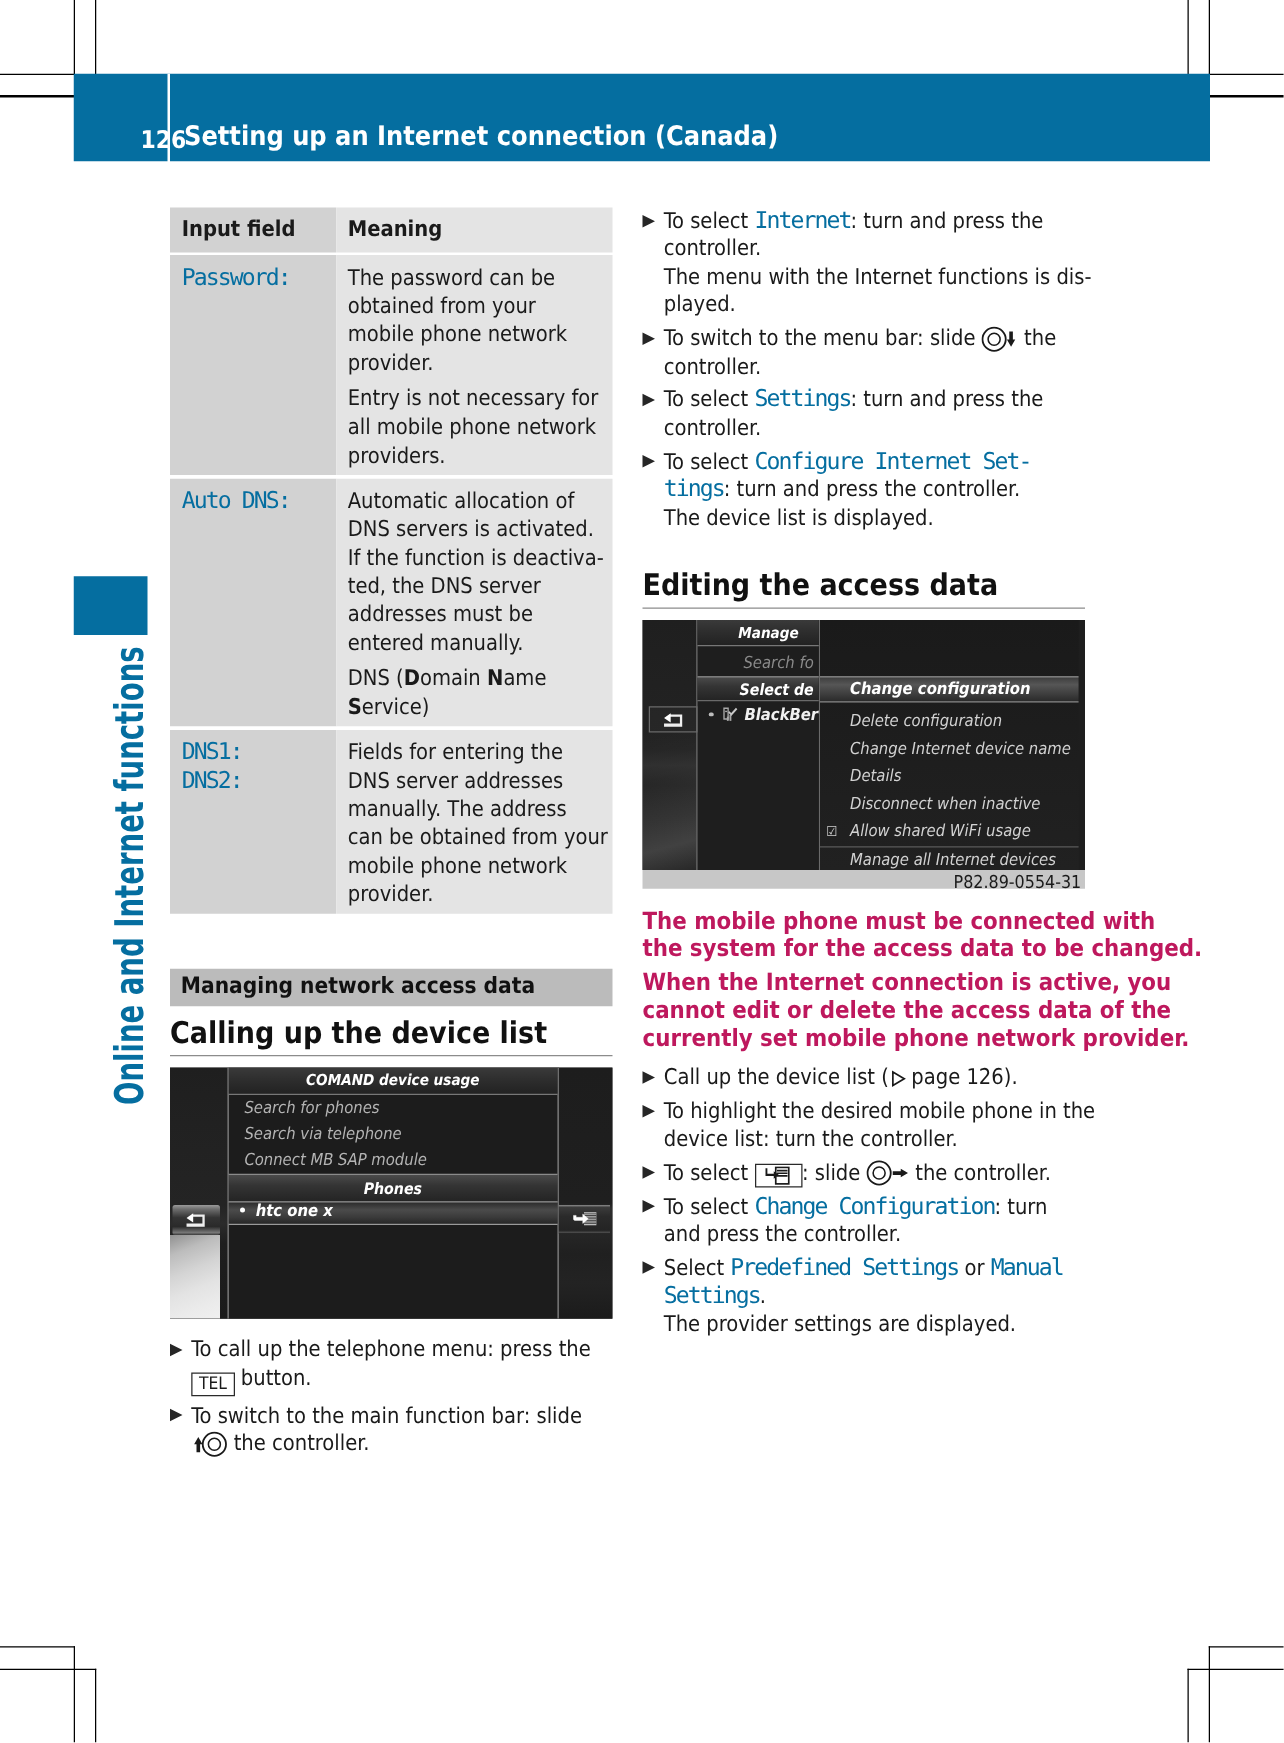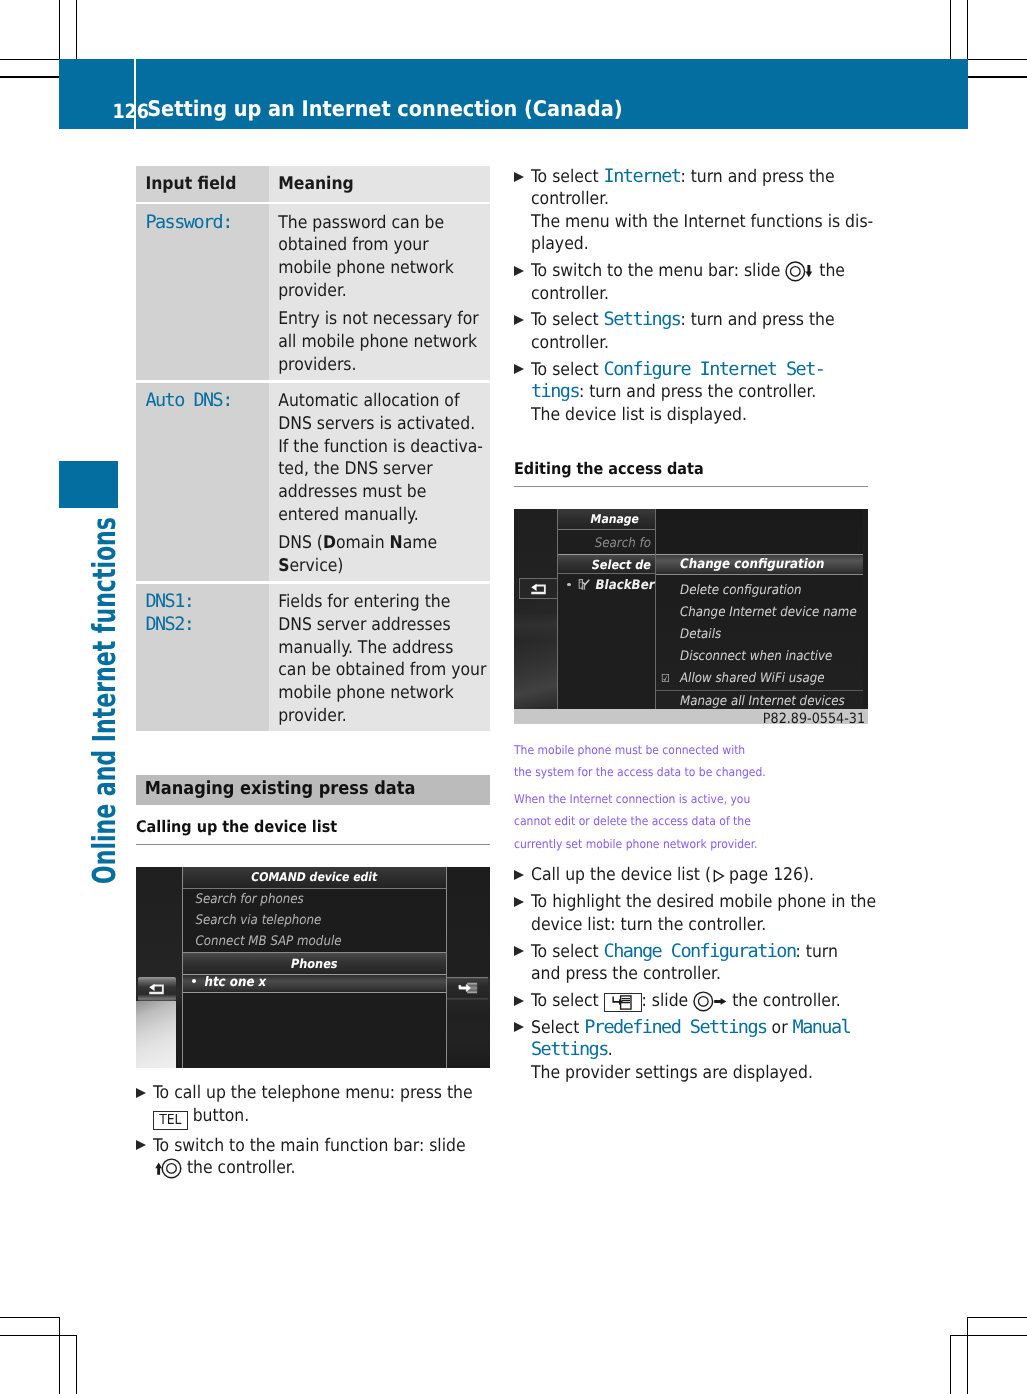--- a/index.html
+++ b/index.html
@@ -37,37 +37,37 @@
   
   .step{position:relative;padding-left:17px;font-size:17.4px;line-height:22.4px;
         color:#1a1a1a;margin-top:4.5px;white-space:pre;width:400px;}
   .step > span{white-space:pre;}
   .step:first-child{margin-top:0;}
   .step .tri{position:absolute;left:0;top:5.6px;width:0;height:0;
        border-left:10.4px solid #262626;border-top:5.8px solid transparent;
        border-bottom:5.8px solid transparent;}
 
   
-  .para{font-size:12px;line-height:22.4px;color:#8b5cf6;margin-top:4.7px;white-space:pre;}
+  .para{font-size:19px;line-height:22.4px;color:#be185d;margin-top:4.7px;white-space:pre;font-weight:bold;}
 
   
   #tbl{position:relative;width:354px;}
   .trow{display:flex;margin-bottom:2.7px;border-radius:15px;}
   .tc1{width:132.8px;background:#d2d2d2;padding:7.1px 0 3.4px 9.4px;box-sizing:border-box;}
   .tc2{width:221.2px;background:#e4e4e4;padding:7.1px 0 3.4px 9.4px;box-sizing:border-box;}
   .tc2 .tcell-t{white-space:pre;}
   .hdr .tc1,.hdr .tc2{padding-top:6.5px;padding-bottom:6.5px;}
   .tcell-t{font-size:17.4px;line-height:22.8px;color:#1a1a1a;}
   .tcell-t.mono{font-size:18.5px;letter-spacing:-1.54px;line-height:22.8px;color:#056ea0;}
 
   
   .h2{background:#bbbbbb;font-weight:bold;font-size:18px;line-height:21px;color:#111;
       padding:3.3px 0 5.7px 8.7px;margin-top:43.8px;}
-  .h3{font-weight:bold;font-size:16px;line-height:21px;color:#111;padding:11px 0 6.5px 0;
-      border-bottom:1.5px solid #8c8c8c;margin-bottom:22px;}
+  .h3{font-weight:bold;font-size:24px;line-height:21px;color:#111;padding:11px 0 6.5px 0;
+      border-bottom:1.5px solid #8c8c8c;margin-bottom:9px;}
 
   
   .shot{position:relative;}
   .shotcap{background:#c7c7c7;color:#1a1a1a;font-size:14.2px;line-height:20.6px;
            text-align:right;padding:0 3px 0 0;height:15px;box-sizing:border-box;}
 
   
   #shot1{position:relative;width:354px;height:201px;background:#232323;overflow:hidden;
          font-family:"DejaVu Sans Condensed","DejaVu Sans",sans-serif;}
   #shot1 .sidebarL{position:absolute;left:0;top:0;width:45.5px;height:100%;
@@ -241,30 +241,30 @@
         <div class="tcell-t">Fields for entering the
 DNS server addresses
 manually. The address
 can be obtained from your
 mobile phone network
 provider.</div>
       </div>
     </div>
   </div>
 
-  <div class="h2">Managing existing press data</div>
+  <div class="h2">Managing network access data</div>
   <div class="h3">Calling up the device list</div>
 
   <div class="shot">
     <div class="shotimg" id="shot1">
       <div class="sidebarL"></div>
       <div class="sidebarR"></div>
       <div class="glow"></div>
       <div class="centerpanel">
-        <div class="titlebar">COMAND device edit</div>
+        <div class="titlebar">COMAND device usage</div>
         <div class="mitem">Search for phones</div>
         <div class="mitem">Search via telephone</div>
         <div class="mitem">Connect MB SAP module</div>
         <div class="grouphdr">Phones</div>
         <div class="selrow"><span class="dot"></span><span>htc one x</span></div>
       </div>
       <div class="backbtn">
         <svg width="17" height="12" viewBox="0 0 14.6 10.4">
             <path d="M5.0 1.4 H13.6 V9.8 H1.0 V7.6 H12.0 V3.0 H5.0 Z" fill="#efefef"></path>
             <path d="M5.6 0.6 L5.6 6.9 L1.0 3.75 Z" fill="#fff"></path>
@@ -356,30 +356,30 @@
 currently set mobile phone network provider.</div>
 
   <div id="stepsR" style="margin-top:9.2px">
     <div class="step"><span class="tri"></span><span>Call up the device list (</span><span class="ic refarrow"><svg width="16" height="16" viewBox="0 0 16 16">
             <path d="M3.3 2.6 L12.4 8 L3.3 13.4 Z" fill="none" stroke="#1a1a1a" stroke-width="1.35" stroke-linejoin="miter"></path>
           </svg></span><span>page 126</span><span>).</span></div>
 
     <div class="step"><span class="tri"></span><span>To highlight the desired mobile phone in the
 device list: turn the controller.</span></div>
 
-    <div class="step"><span class="tri"></span><span>To select </span><span class="mono">Change Configuration</span><span>: turn
-and press the controller.</span></div>
-
     <div class="step"><span class="tri"></span><span>To select </span><span class="keybox kb2"><svg width="23" height="15" viewBox="0 0 23 15">
             <rect x="9.6" y="0.9" width="10.4" height="13.2" fill="none" stroke="#1a1a1a" stroke-width="1.35"></rect>
             <path d="M10.6 3.5 H19.0 M10.6 5.6 H19.0 M10.6 7.7 H19.0" stroke="#1a1a1a" stroke-width="1.25"></path>
             <path d="M2.9 1.6 V6.0 H8.0 V3.9 L12.2 6.9 L8.0 9.9 V7.8 H1.4 V1.6 Z" fill="#1a1a1a"></path>
           </svg></span><span>: slide </span><span class="ic"><svg width="34" height="21" viewBox="0 0 34 21">
             <circle cx="10.3" cy="10.4" r="9.3" fill="none" stroke="#1a1a1a" stroke-width="1.45"></circle>
             <circle cx="10.3" cy="10.4" r="4.8" fill="none" stroke="#1a1a1a" stroke-width="1.25"></circle>
             <path d="M21.2 8.9 h6.4 V7 L33.4 10.4 l-5.8 3.4 v-1.9 h-6.4 z" fill="#1a1a1a"></path>
           </svg></span><span> the controller.</span></div>
 
+    <div class="step"><span class="tri"></span><span>To select </span><span class="mono">Change Configuration</span><span>: turn
+and press the controller.</span></div>
+
     <div class="step"><span class="tri"></span><span>Select </span><span class="mono">Predefined Settings</span><span> or </span><span class="mono">Manual
 Settings</span><span>.</span><br><span>The provider settings are displayed.</span></div>
   </div>
 
 </div>
 
 </body></html>

